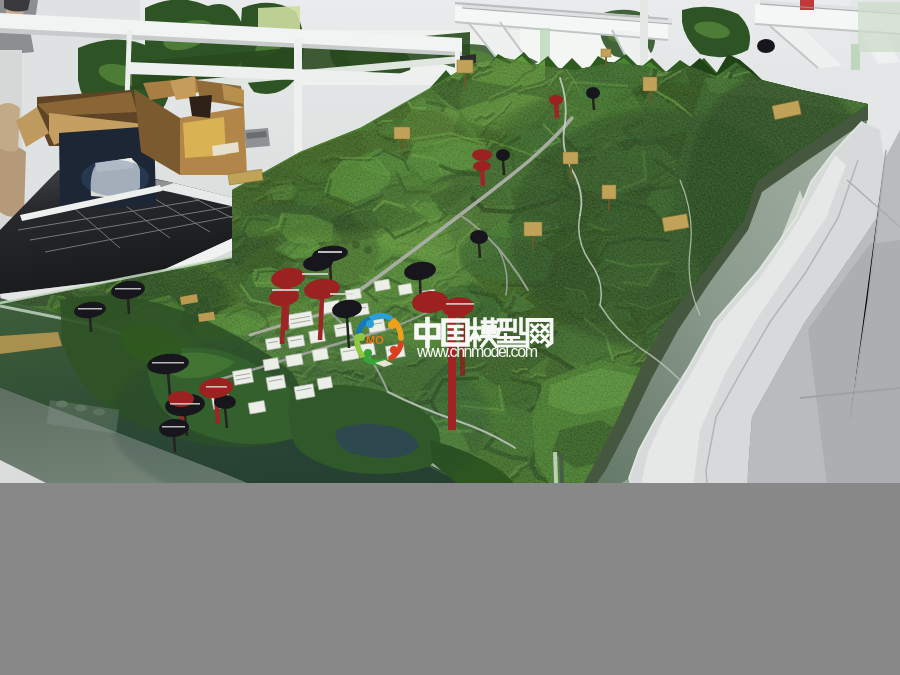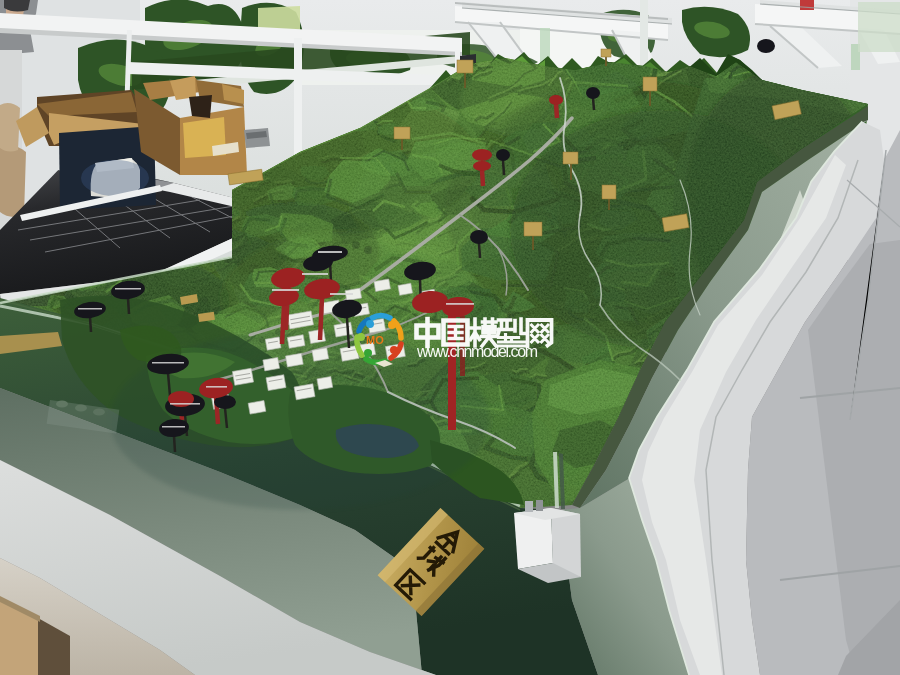--- a/index.html
+++ b/index.html
@@ -1,16 +1,16 @@
 <!DOCTYPE html>
 <html><head>
 <meta charset="utf-8">
 <style>
 html,body{margin:0;padding:0;background:#888;}
-#stage{position:relative;width:900px;height:675px;overflow:hidden;font-family:"Liberation Sans",sans-serif;}
+#stage{position:relative;width:900px;height:483px;overflow:hidden;font-family:"Liberation Sans",sans-serif;}
 </style>
 </head>
 <body>
 <div id="stage">
 <svg width="900" height="675" viewBox="0 0 900 675" xmlns="http://www.w3.org/2000/svg">
 <defs>
   <linearGradient id="bgtop" x1="0" y1="0" x2="0" y2="1">
     <stop offset="0" stop-color="#e9ebec"></stop>
           <stop offset="1" stop-color="#d7dcda"></stop>
   </linearGradient>

